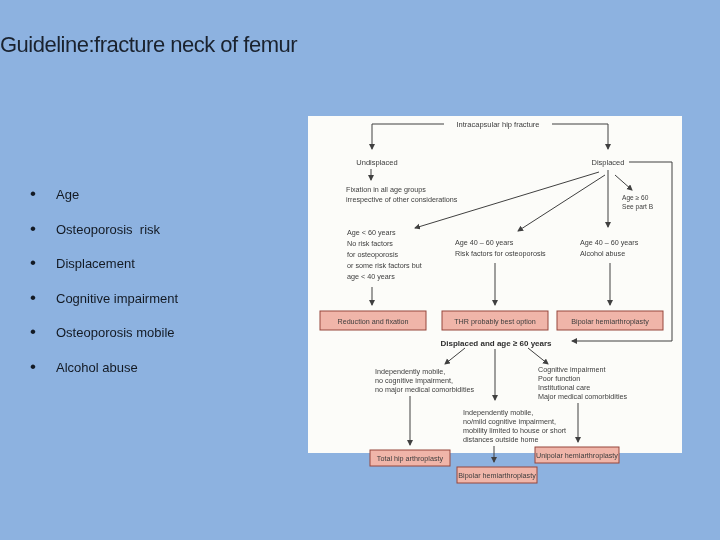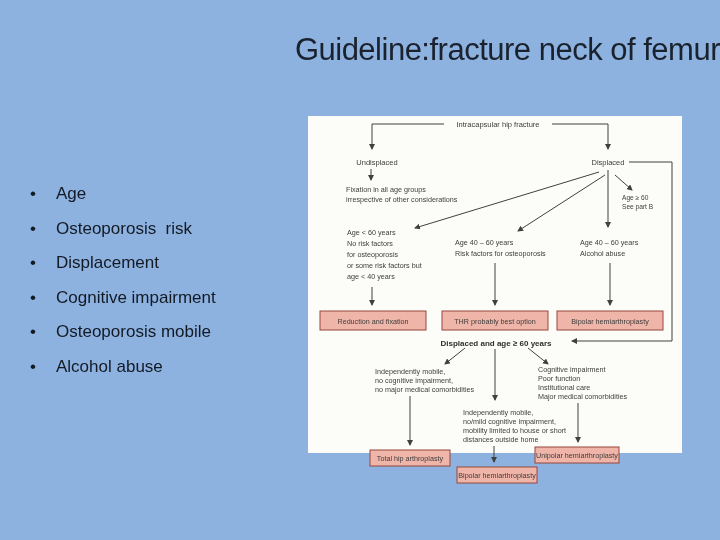--- a/index.html
+++ b/index.html
@@ -6,30 +6,30 @@
   .slide {
     position:relative;
     width:720px; height:540px;
     background:#8db2e0;
     font-family:"Liberation Sans", sans-serif;
     overflow:hidden;
   }
   .title {
     position:absolute;
     left:0; top:32px; width:720px;
-    text-align:right;
-    font-size:31px;
+    text-align:left;
+    font-size:22px;
     letter-spacing:-0.5px;
     color:#1a222e;
   }
   .bullets {
     position:absolute;
     left:30px; top:177px;
     list-style:none; margin:0; padding:0;
-    font-size:17px;
+    font-size:13px;
     color:#131a24;
   }
   .bullets li {
     height:34.6px;
     line-height:34.6px;
     white-space:pre;
   }
   .bullets li::before {
     content:"\2022";
     display:inline-block;

